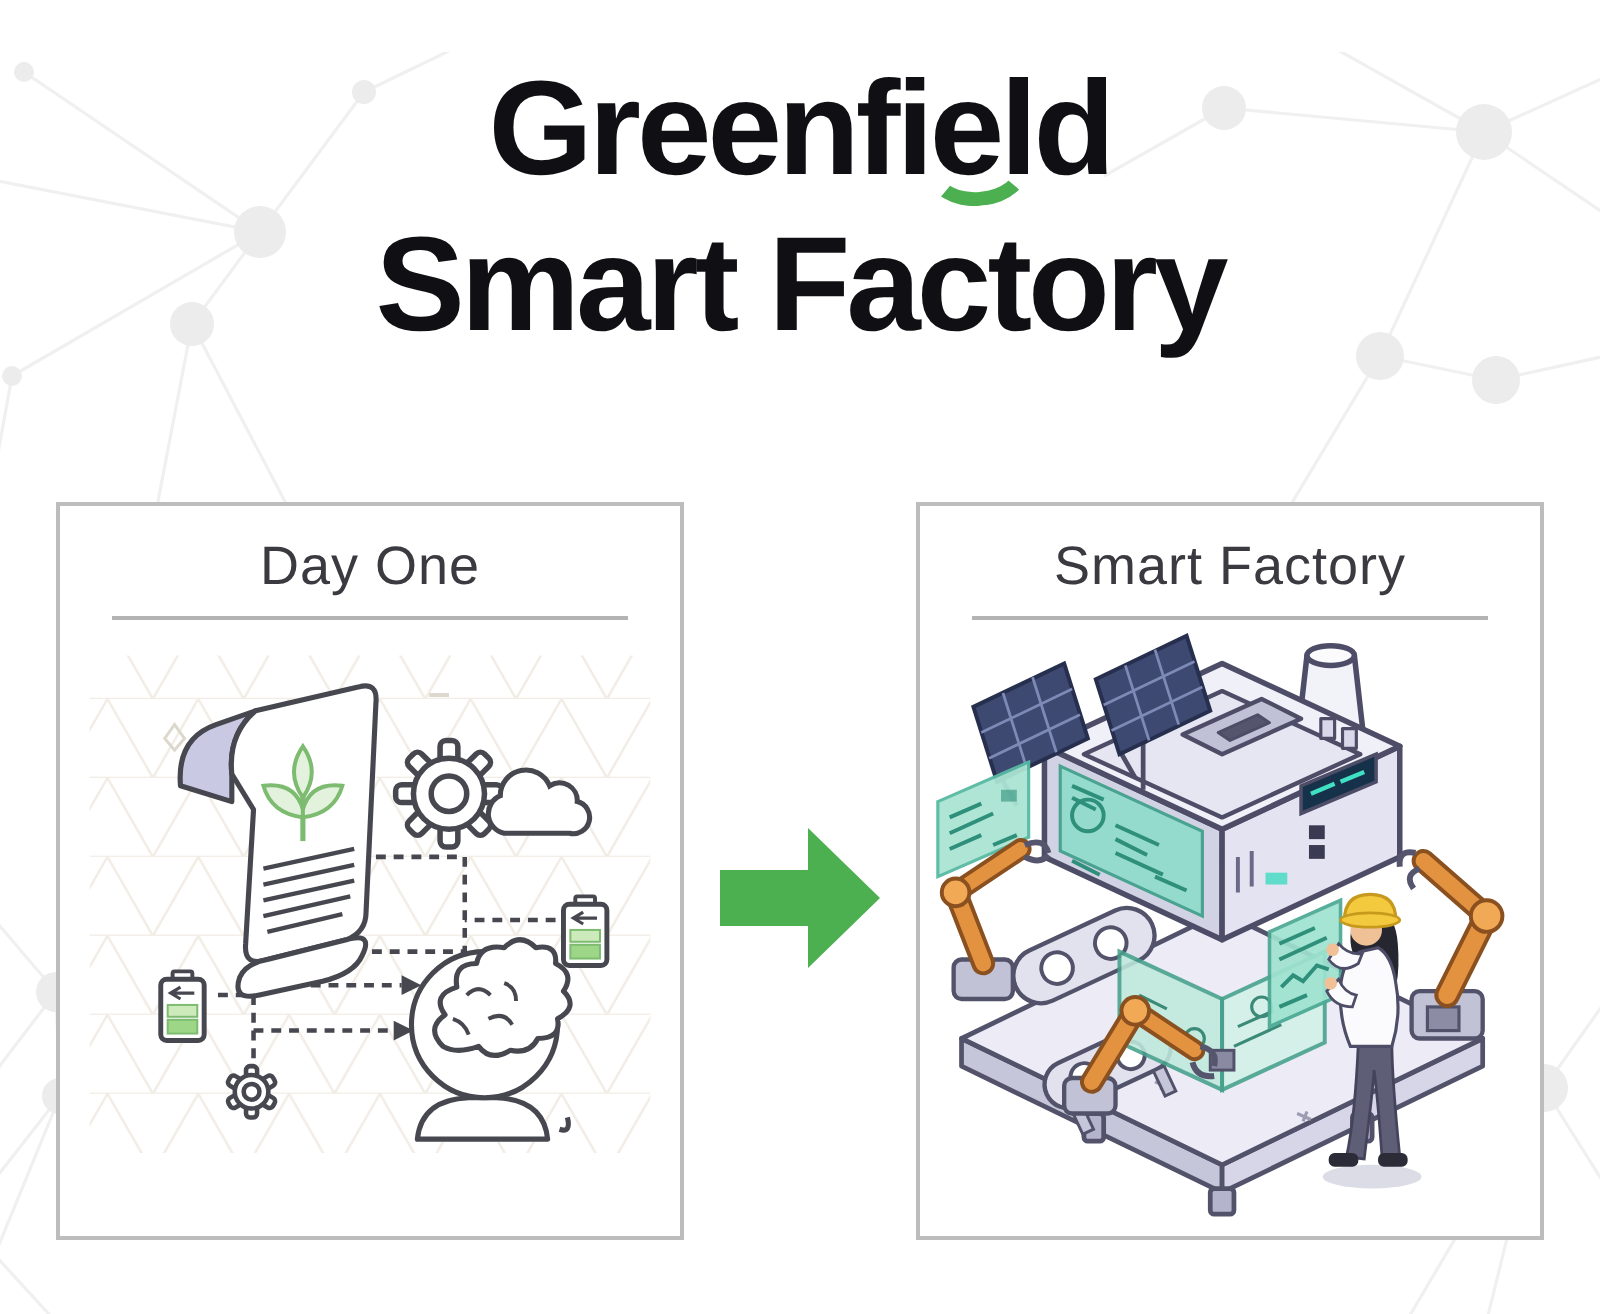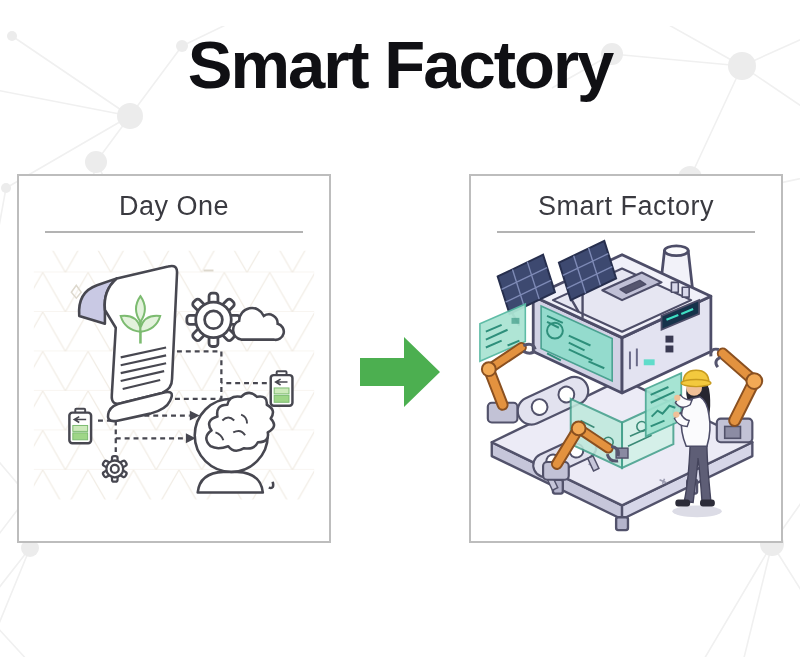--- a/index.html
+++ b/index.html
@@ -22,21 +22,21 @@
   .bg-network{position:absolute;inset:0;z-index:0;}
   .content{position:relative;z-index:1;}
   h1.title{margin-top:26px;text-align:center;font-weight:bold;
     font-size:67px;line-height:1.16;letter-spacing:-2px;color:var(--title_text);}
   h1.title .line{display:block;}
   .accent-letter{position:relative;display:inline-block;}
   .accent-letter::after{content:"";position:absolute;left:-0.03em;bottom:0.012em;
     width:0.56em;height:0.36em;border:0.115em solid transparent;
     border-bottom-color:var(--accent_green);border-radius:50%;transform:rotate(-5deg);}
   .panels{display:flex;justify-content:space-between;align-items:flex-start;
-    padding:0 17px;margin-top:70px;}
+    padding:0 28px;margin-top:70px;}
   .panel{width:314px;height:369px;background:#fff;border:2px solid var(--panel_border);
     overflow:hidden;}
   .panel h2{margin-top:15px;text-align:center;font-size:27px;font-weight:500;
     letter-spacing:0.5px;color:var(--heading_text);}
   .panel .rule{height:2px;background:var(--rule_gray);margin:9px 26px 0;opacity:.75;}
   .panel svg.illus{display:block;width:310px;height:304px;margin:0 auto;}
   .arrow-wrap{margin-top:158px;flex:0 0 auto;}
 </style>
 </head>
 <body>
@@ -67,20 +67,21 @@
         <circle cx="30" cy="522" r="9"></circle>
       <circle cx="40" cy="648" r="7"></circle>
         <circle cx="772" cy="518" r="12"></circle>
       <circle cx="740" cy="648" r="7"></circle>
     </g>
   </svg>
 
   <div class="content">
 
     <h1 class="title">
+      <span class="line"><span>Greenfi</span><span class="accent-letter"><span>e</span></span><span>ld</span></span>
       <span class="line">Smart Factory</span>
     </h1>
 
     <div class="panels">
 
       <section class="panel">
         <h2>Day One</h2>
         <div class="rule"></div>
 
         <svg class="illus" viewBox="0 0 312 308">

